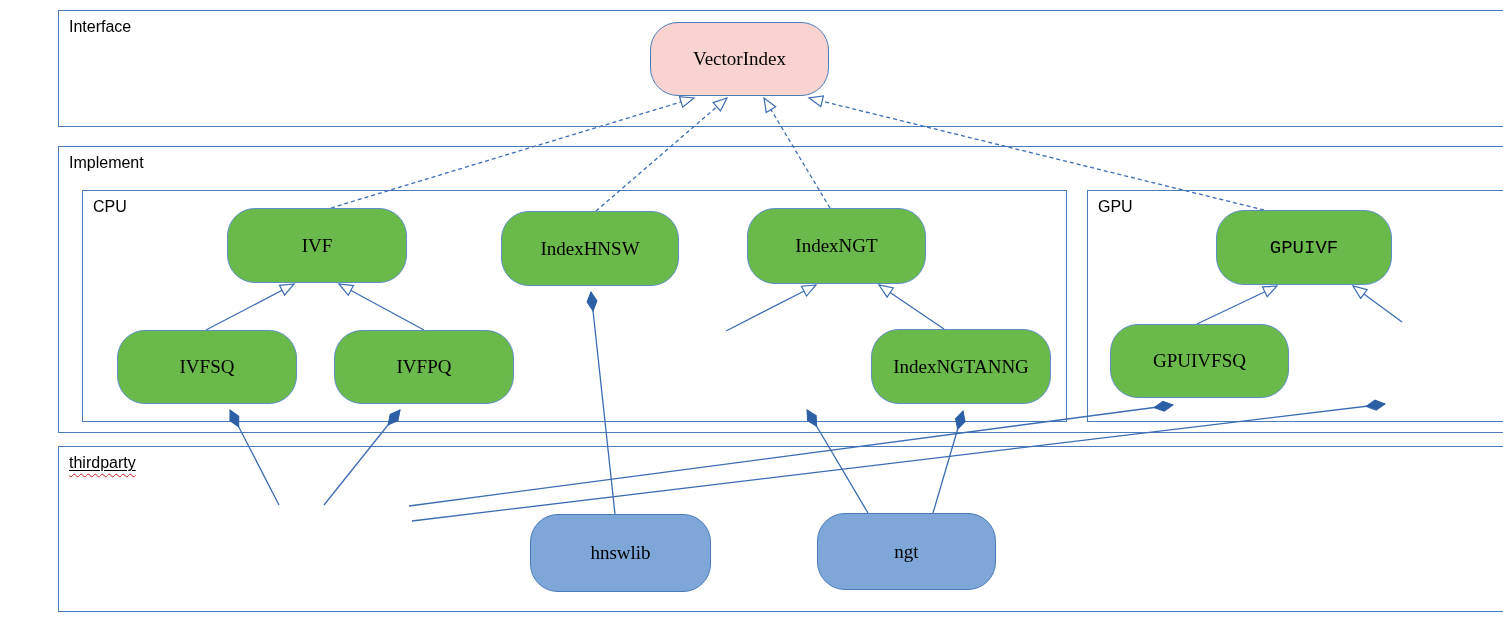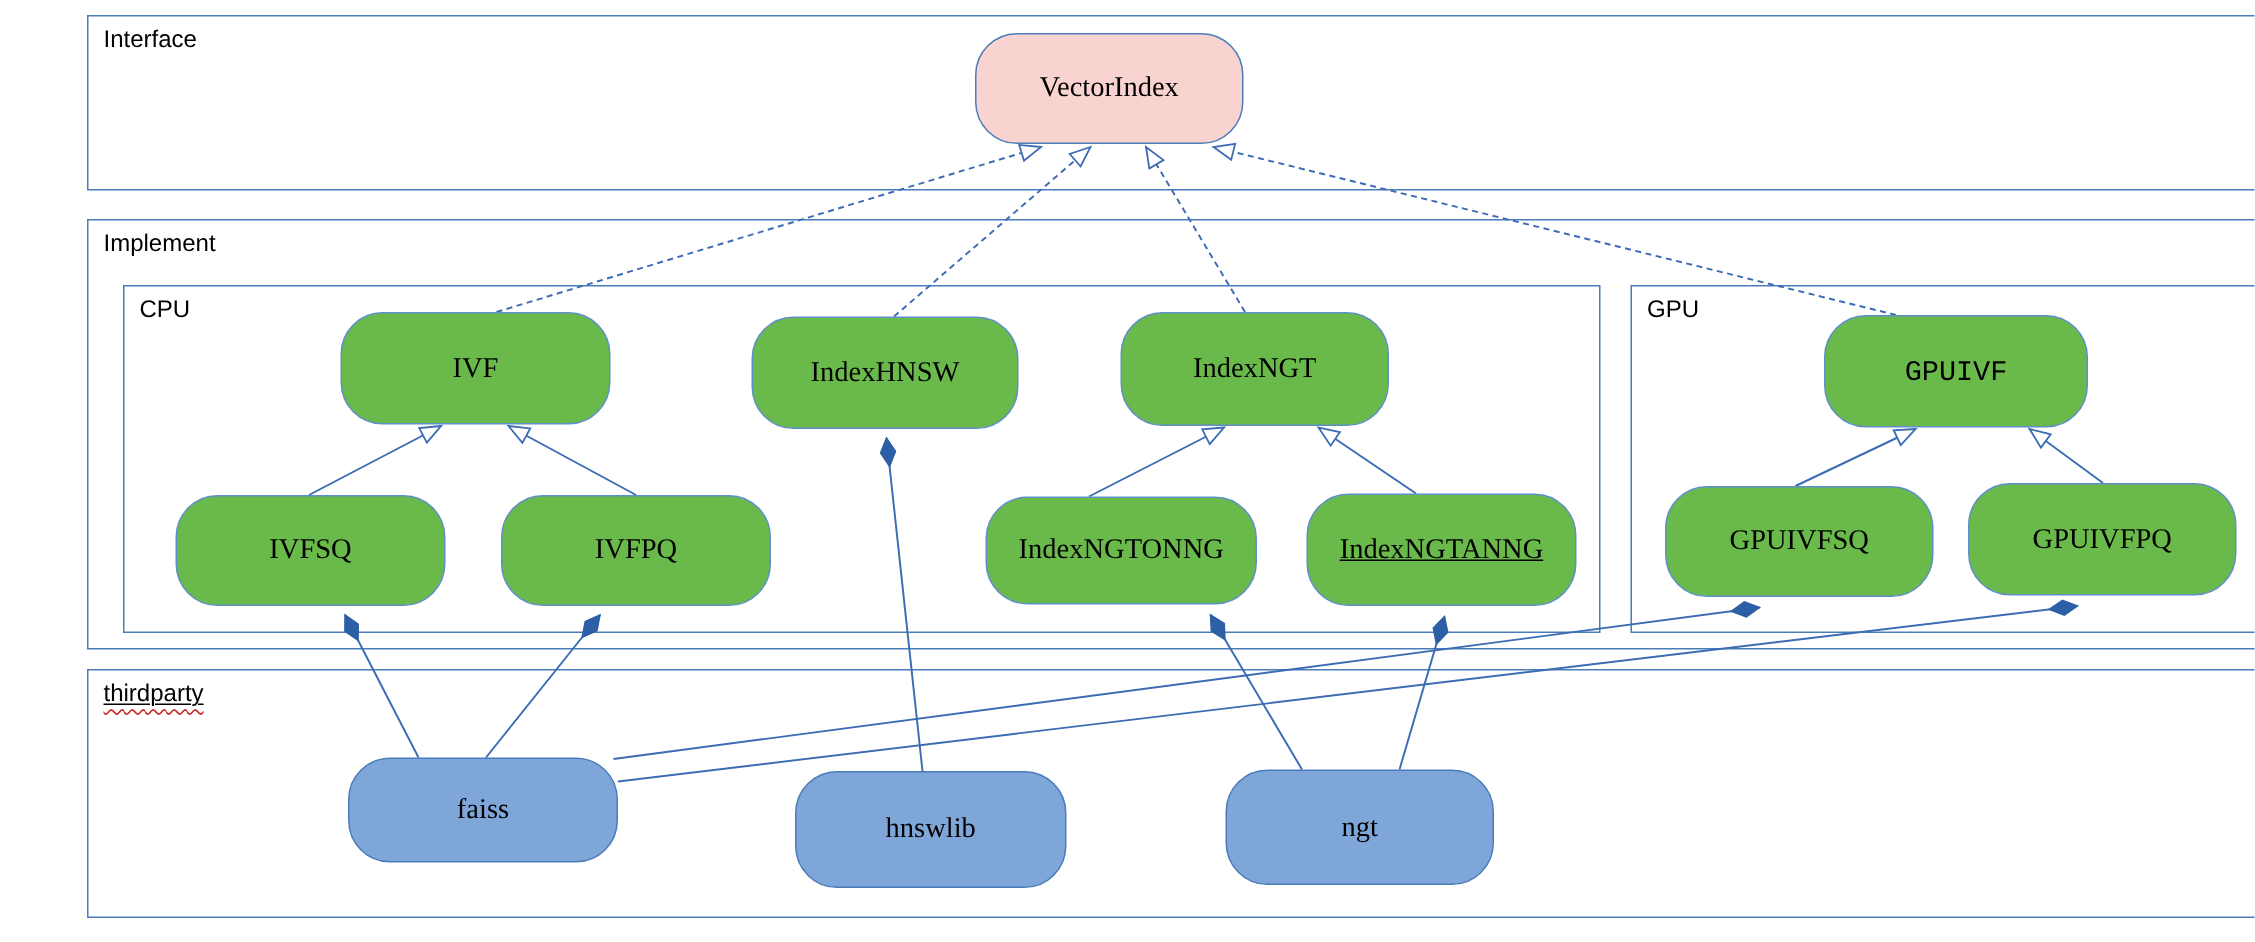--- a/index.html
+++ b/index.html
@@ -160,40 +160,31 @@
   </div>
   <div class="node green" style="left:703px; top:208px; width:179px; height:76px;">
     <span>IndexNGT</span>
   </div>
   <div class="node green" style="left:73px; top:330px; width:180px; height:74px;">
     <span>IVFSQ</span>
   </div>
   <div class="node green" style="left:290px; top:330px; width:180px; height:74px;font-family:Liberation Serif, serif;">
     <span>IVFPQ</span>
   </div>
-  <div class="node green" style="left:613px; top:331px; width:181px; height:72px;">
-    <span>IndexNGTONNG</span>
-  </div>
-  <div class="node green" style="left:827px; top:329px; width:180px; height:75px;text-decoration:underline;">
+  <div class="node green" style="left:827px; top:329px; width:180px; height:75px;">
     <span>IndexNGTANNG</span>
   </div>
 
   <div class="node green" style="left:1172px; top:210px; width:176px; height:75px;font-family:Liberation Mono, monospace;">
     <span>GPUIVF</span>
   </div>
   <div class="node green" style="left:1066px; top:324px; width:179px; height:74px;">
     <span>GPUIVFSQ</span>
   </div>
-  <div class="node green" style="left:1268px; top:322px; width:179px; height:75px;">
-    <span>GPUIVFPQ</span>
-  </div>
 
-  <div class="node blue" style="left:188px; top:505px; width:180px; height:70px;">
-    <span>faiss</span>
-  </div>
   <div class="node blue" style="left:486px; top:514px; width:181px; height:78px;">
     <span>hnswlib</span>
   </div>
   <div class="node blue" style="left:773px; top:513px; width:179px; height:77px;">
     <span>ngt</span>
   </div>
 
 </div>
 
 </body></html>

